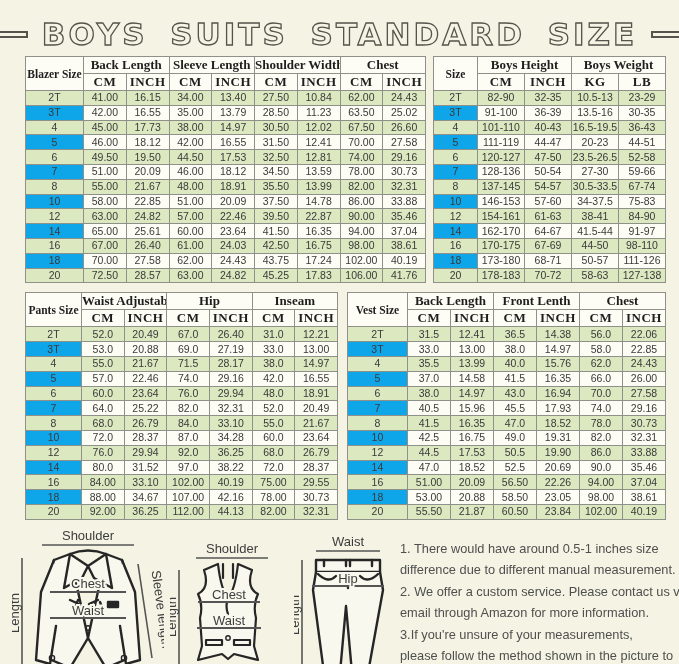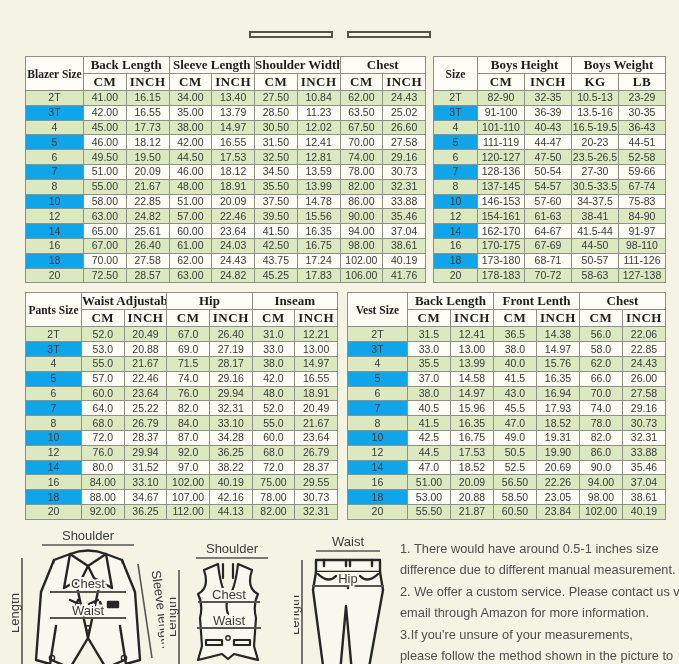--- a/index.html
+++ b/index.html
@@ -42,20 +42,21 @@
   .notes div{ white-space:nowrap; }
   line, path, rect.outline, circle{ vector-effect:non-scaling-stroke; }
 </style>
 </head>
 <body>
 
 <div class="page">
 
   <div class="title-row">
     <div class="title-bar"></div>
+    <div class="main-title">BOYS SUITS STANDARD SIZE</div>
     <div class="title-bar"></div>
   </div>
 
   <div class="tables">
     <div class="trow">
       <table id="blazer-tbl">
           <thead>
             <tr>
               <th class="corner" rowspan="2">Blazer Size</th>
               <th class="group" colspan="2">Back Length</th>
@@ -163,21 +164,21 @@
               <td>86.00</td>
               <td>33.88</td>
             </tr>
             <tr>
               <td class="size-cell">12</td>
               <td>63.00</td>
               <td>24.82</td>
               <td>57.00</td>
               <td>22.46</td>
               <td>39.50</td>
-              <td>15.56</td>
+              <td>22.87</td>
               <td>90.00</td>
               <td>35.46</td>
             </tr>
             <tr>
               <td class="size-cell">14</td>
               <td>65.00</td>
               <td>25.61</td>
               <td>60.00</td>
               <td>23.64</td>
               <td>41.50</td>

